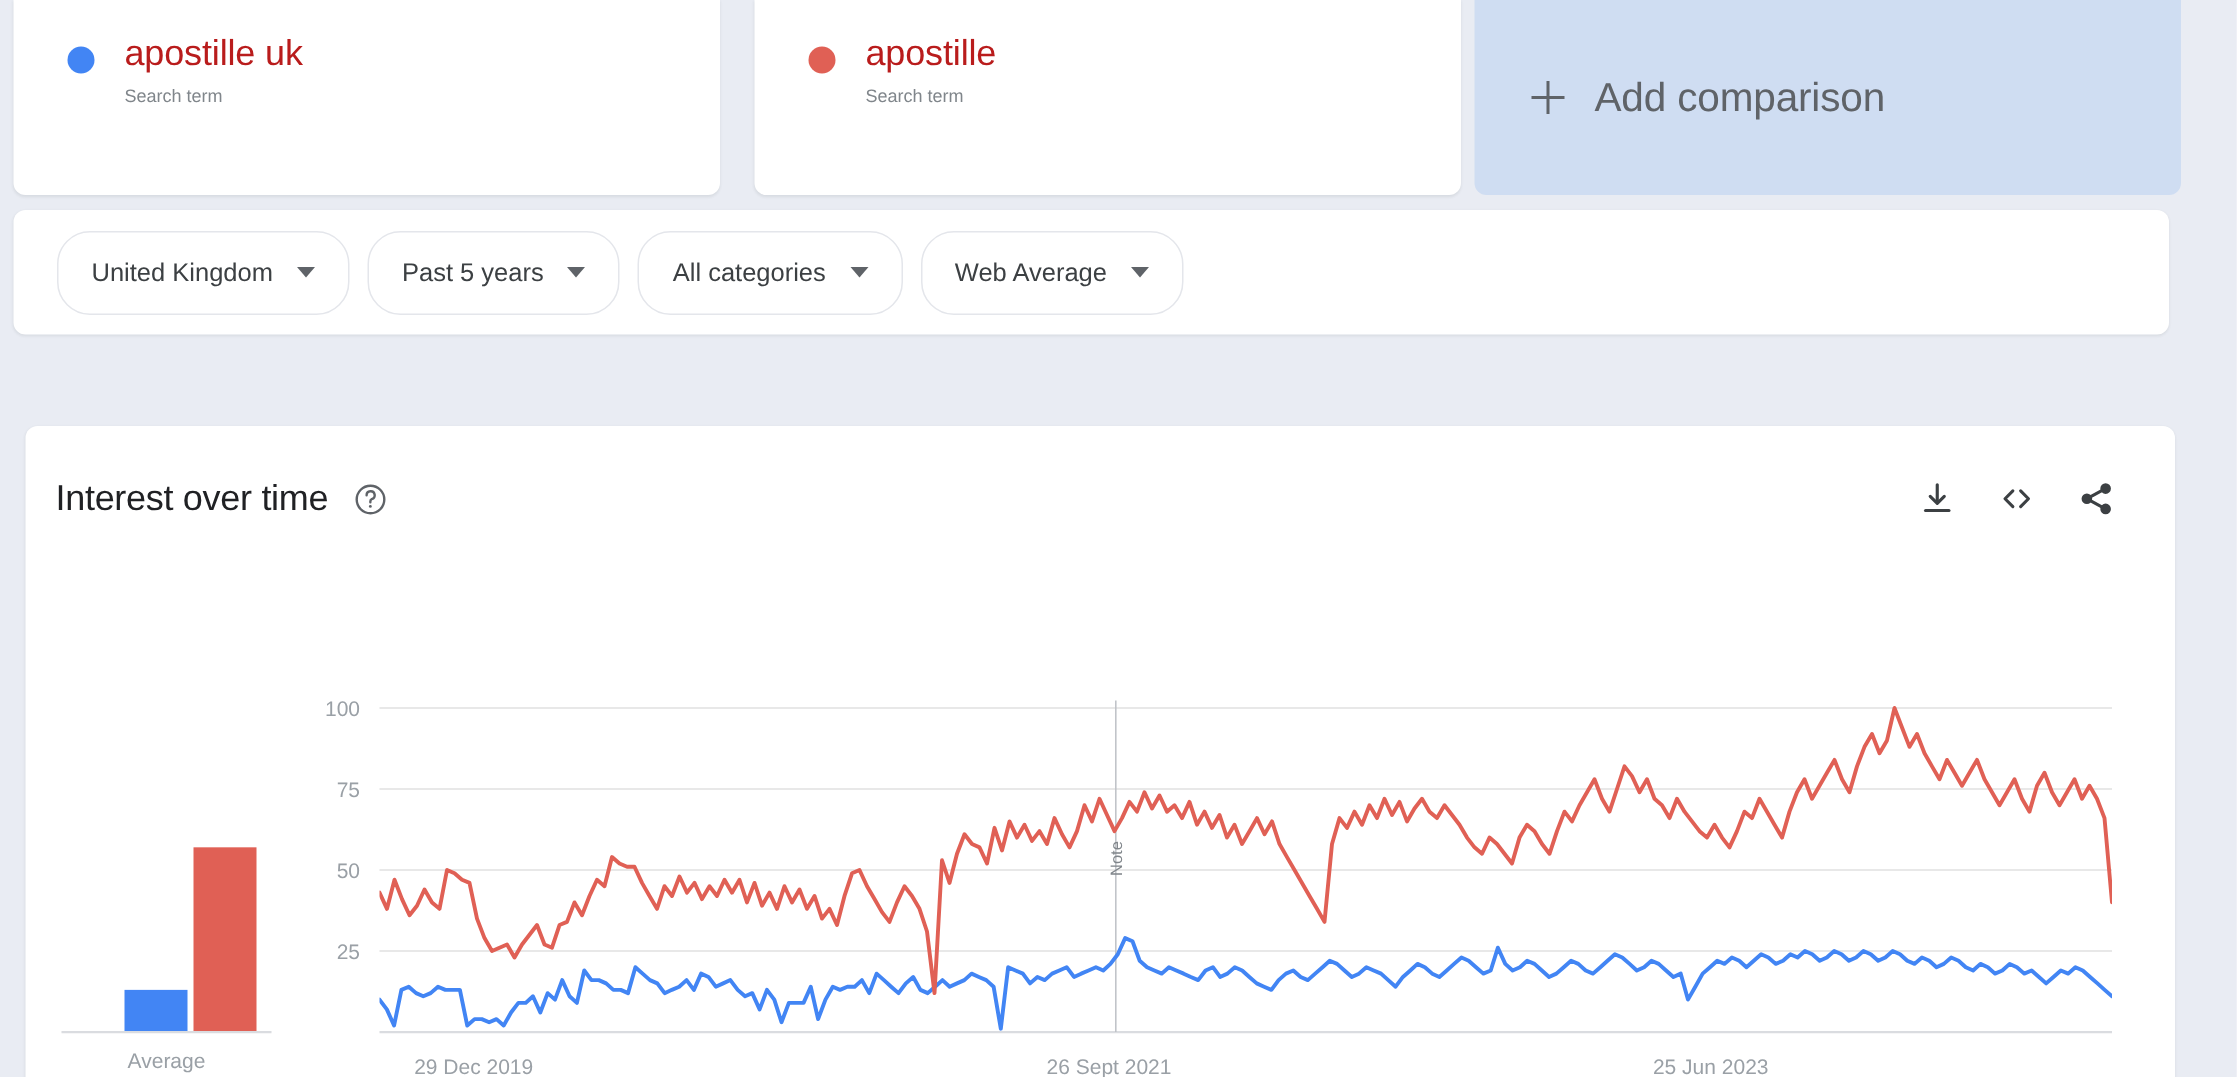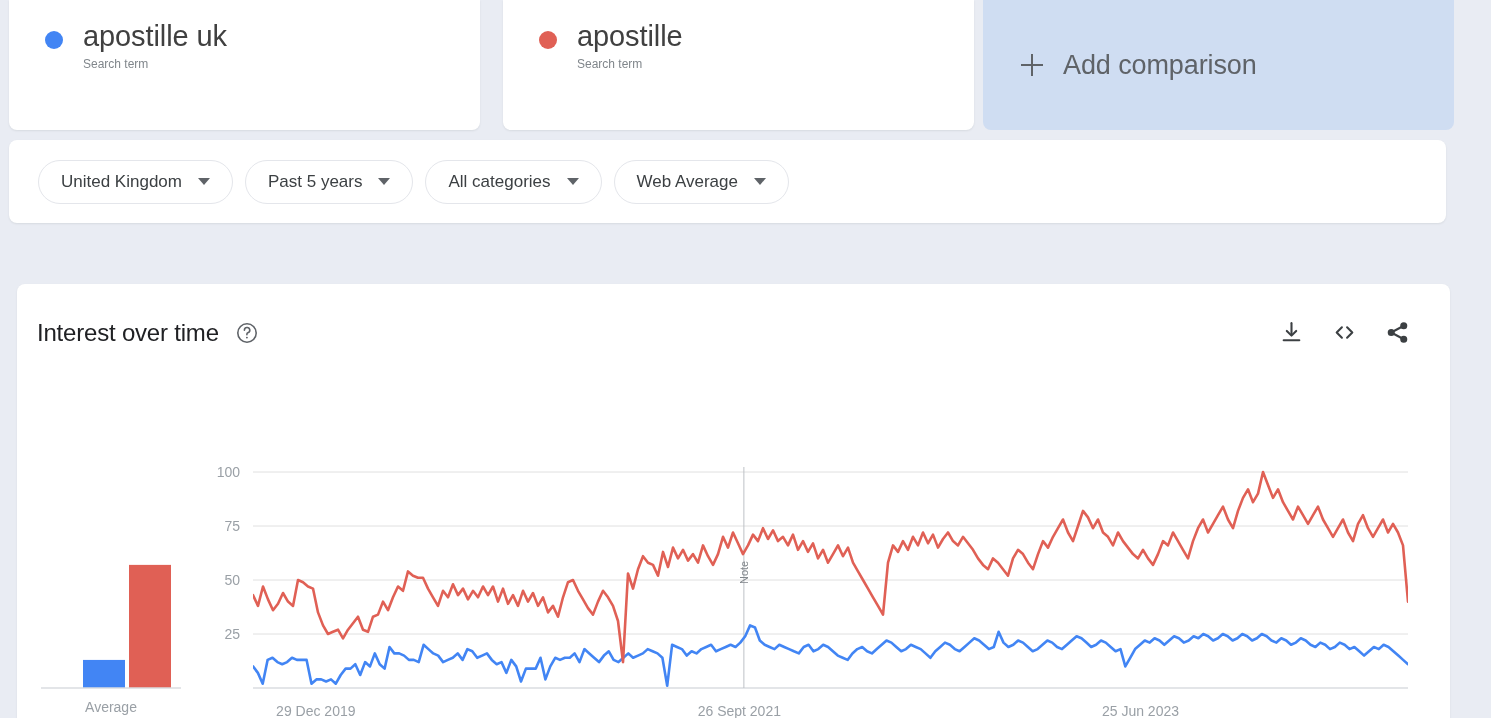--- a/index.html
+++ b/index.html
@@ -28,21 +28,21 @@
     box-shadow: 0 1px 2px rgba(60,64,67,0.10);
   }
   .term-card-1 { width: 471px; margin-left: 9px; border-top-left-radius:0; border-top-right-radius:0;}
   .term-card-2 { width: 471px; margin-left: 23px; border-top-left-radius:0; border-top-right-radius:0;}
   .term-dot {
     position: absolute; left: 36px; top: 31px;
     width: 18px; height: 18px; border-radius: 50%;
   }
   .term-text { margin-left: 38px; }
   .term-name {
-    font-size: 29px; color: #404040; line-height: 28px;
+    font-size: 24px; color: #b91c1c; line-height: 28px;
     letter-spacing: -0.1px; font-weight: 400;
   }
   .term-sub {
     font-size: 12px; color: #80868b; line-height: 20px; margin-top: 4px;
   }
 
   .add-comparison {
     width: 471px; margin-left: 9px; height: 130px;
     background: #cfddf2;
     border-radius: 8px;
@@ -64,21 +64,21 @@
   
   .filter-bar {
     position: absolute; left: 9px; top: 140px;
     width: 1437px; height: 83px;
     background: #ffffff; border-radius: 8px;
     display: flex; align-items: center;
     padding-left: 29px; gap: 12px;
     box-shadow: 0 1px 2px rgba(60,64,67,0.10);
   }
   .filter-chip {
-    height: 44px;
+    height: 56px;
     border: 1px solid #e4e6eb;
     border-radius: 22px;
     display: flex; align-items: center;
     padding: 0 22px; gap: 16px;
     background: #fff; cursor: pointer; justify-content: flex-end;
   }
   .filter-label { font-size: 17px; color: #3c4043; white-space: nowrap; }
   .caret {
     width: 0; height: 0; flex: none;
     border-left: 6px solid transparent;

